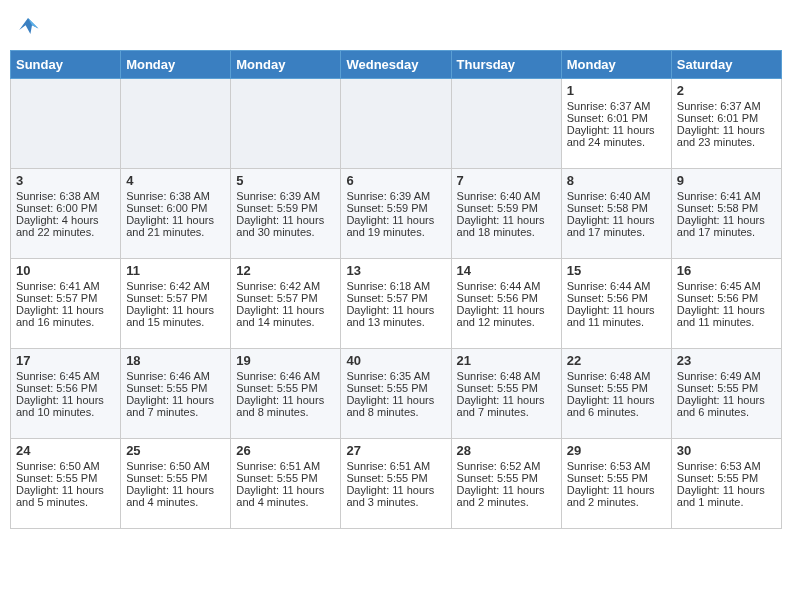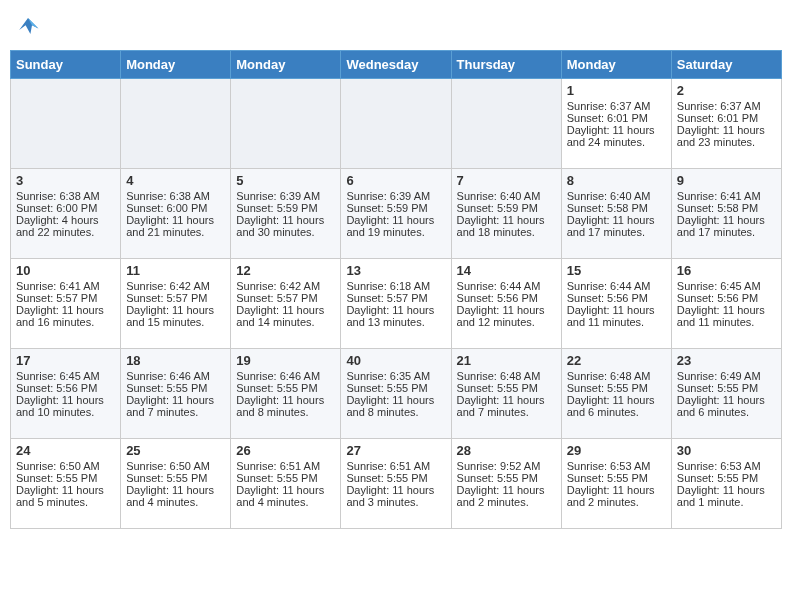--- a/index.html
+++ b/index.html
@@ -283,21 +283,21 @@
           <div>Daylight: 11 hours and 4 minutes.</div>
         </td>
         <td>
           <span class="day-number">27</span>
           <div>Sunrise: 6:51 AM</div>
           <div>Sunset: 5:55 PM</div>
           <div>Daylight: 11 hours and 3 minutes.</div>
         </td>
         <td>
           <span class="day-number">28</span>
-          <div>Sunrise: 9:52 AM</div>
+          <div>Sunrise: 6:52 AM</div>
           <div>Sunset: 5:55 PM</div>
           <div>Daylight: 11 hours and 2 minutes.</div>
         </td>
         <td>
           <span class="day-number">29</span>
           <div>Sunrise: 6:53 AM</div>
           <div>Sunset: 5:55 PM</div>
           <div>Daylight: 11 hours and 2 minutes.</div>
         </td>
         <td>

